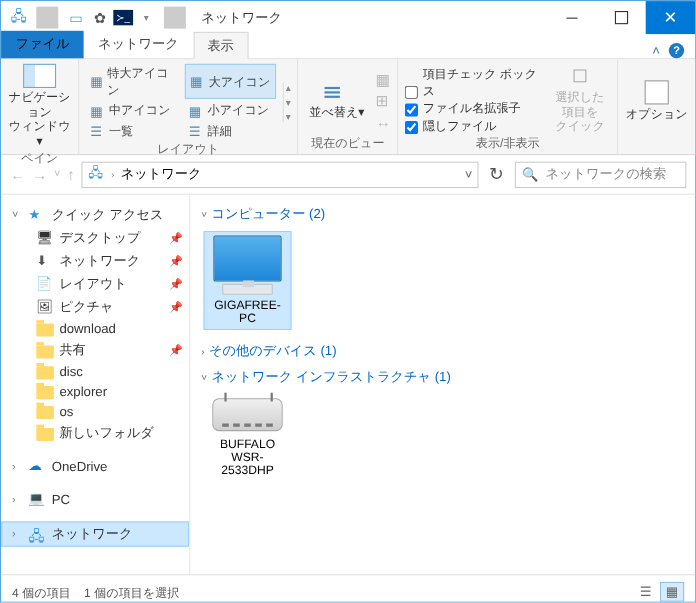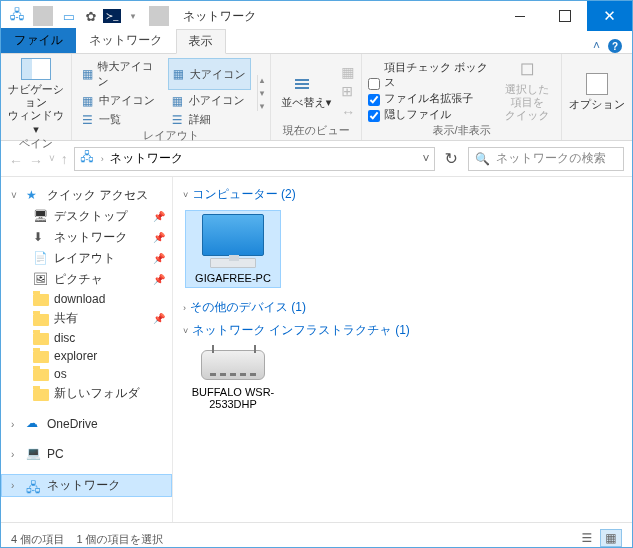--- a/index.html
+++ b/index.html
@@ -69,21 +69,21 @@
 .ico.pic::before { content: "🖼"; font-size: 12px; }
 .ico.pc::before { content: "💻"; font-size: 12px; }
 .ico.onedrive::before { content: "☁"; color: #0f79d0; }
 .ico.net::before { content: "🖧"; color: #2f93e0; font-size: 13px; }
 .pin { margin-left: auto; color: #777; font-size: 10px; }
 
 .content { flex: 1; overflow: auto; padding: 6px 0 0 0; font-size: 12px; position: relative; }
 .grouphdr { color: #0066cc; padding: 3px 10px; display: flex; align-items: center; gap: 4px; }
 .grouphdr .exptri { font-size: 9px; color: #666; }
 .items { display: flex; gap: 10px; padding: 4px 12px 8px; flex-wrap: wrap; }
-.item { width: 96px; display: flex; flex-direction: column; align-items: center; text-align: center; font-size: 11px; padding: 4px; }
+.item { width: 80px; display: flex; flex-direction: column; align-items: center; text-align: center; font-size: 11px; padding: 4px; }
 .item.sel { background: #cce8ff; border: 1px solid #99d1ff; padding: 3px; }
 .monitor { width: 62px; height: 42px; background: linear-gradient(#56b2ee, #1d86d8); border: 1px solid #186bab; border-radius: 2px; position: relative; margin-bottom: 2px; }
 .monitor::after { content: ""; position: absolute; bottom: -6px; left: 26px; width: 10px; height: 6px; background: #cfd6dc; }
 .kb { width: 46px; height: 10px; background: #e4e8ec; border: 1px solid #bfc6cc; border-radius: 1px; margin-bottom: 4px; }
 .router { width: 64px; height: 30px; background: linear-gradient(#f0f0f0, #cfcfcf); border: 1px solid #a9a9a9; border-radius: 6px; position: relative; margin-bottom: 6px; }
 .router::before { content: ""; position: absolute; top: -6px; left: 10px; width: 2px; height: 8px; background: #777; box-shadow: 42px 0 0 #777; }
 .router::after { content: ""; position: absolute; bottom: 3px; left: 8px; width: 6px; height: 3px; background: #7a7a7a; box-shadow: 10px 0 0 #7a7a7a, 20px 0 0 #7a7a7a, 30px 0 0 #7a7a7a, 40px 0 0 #7a7a7a; }
 
 .status { height: 25px; border-top: 1px solid #e3e3e3; display: flex; align-items: flex-end; font-size: 11px; padding: 0 10px; color: #555; gap: 12px; }
 .status .views { margin-left: auto; display: flex; gap: 2px; }

